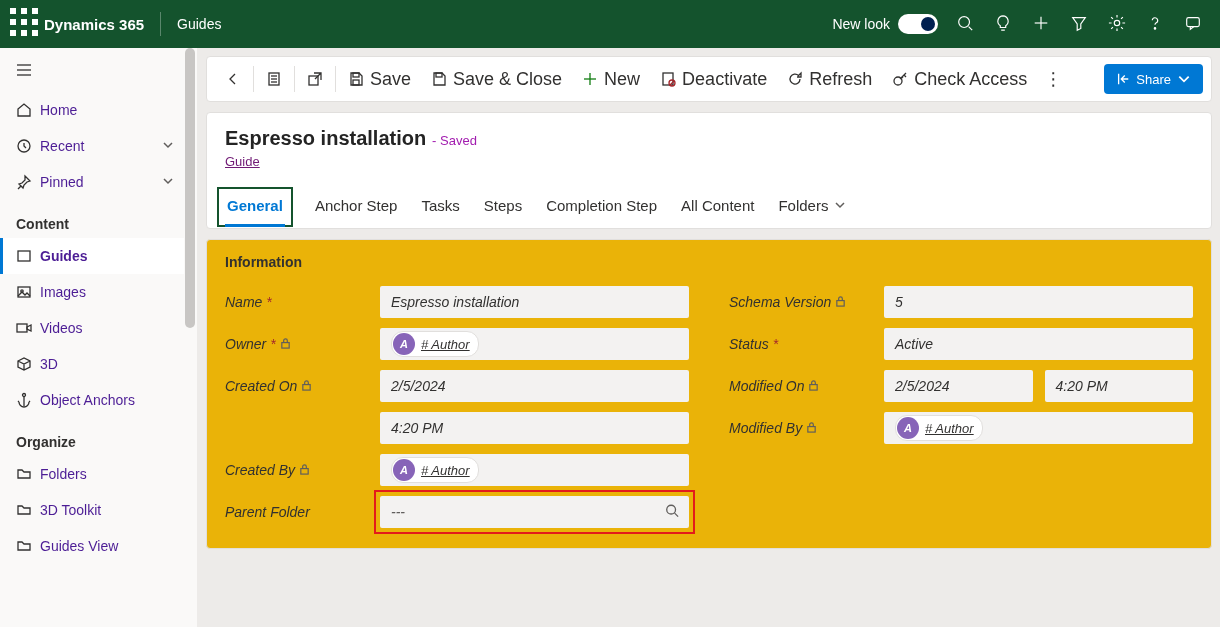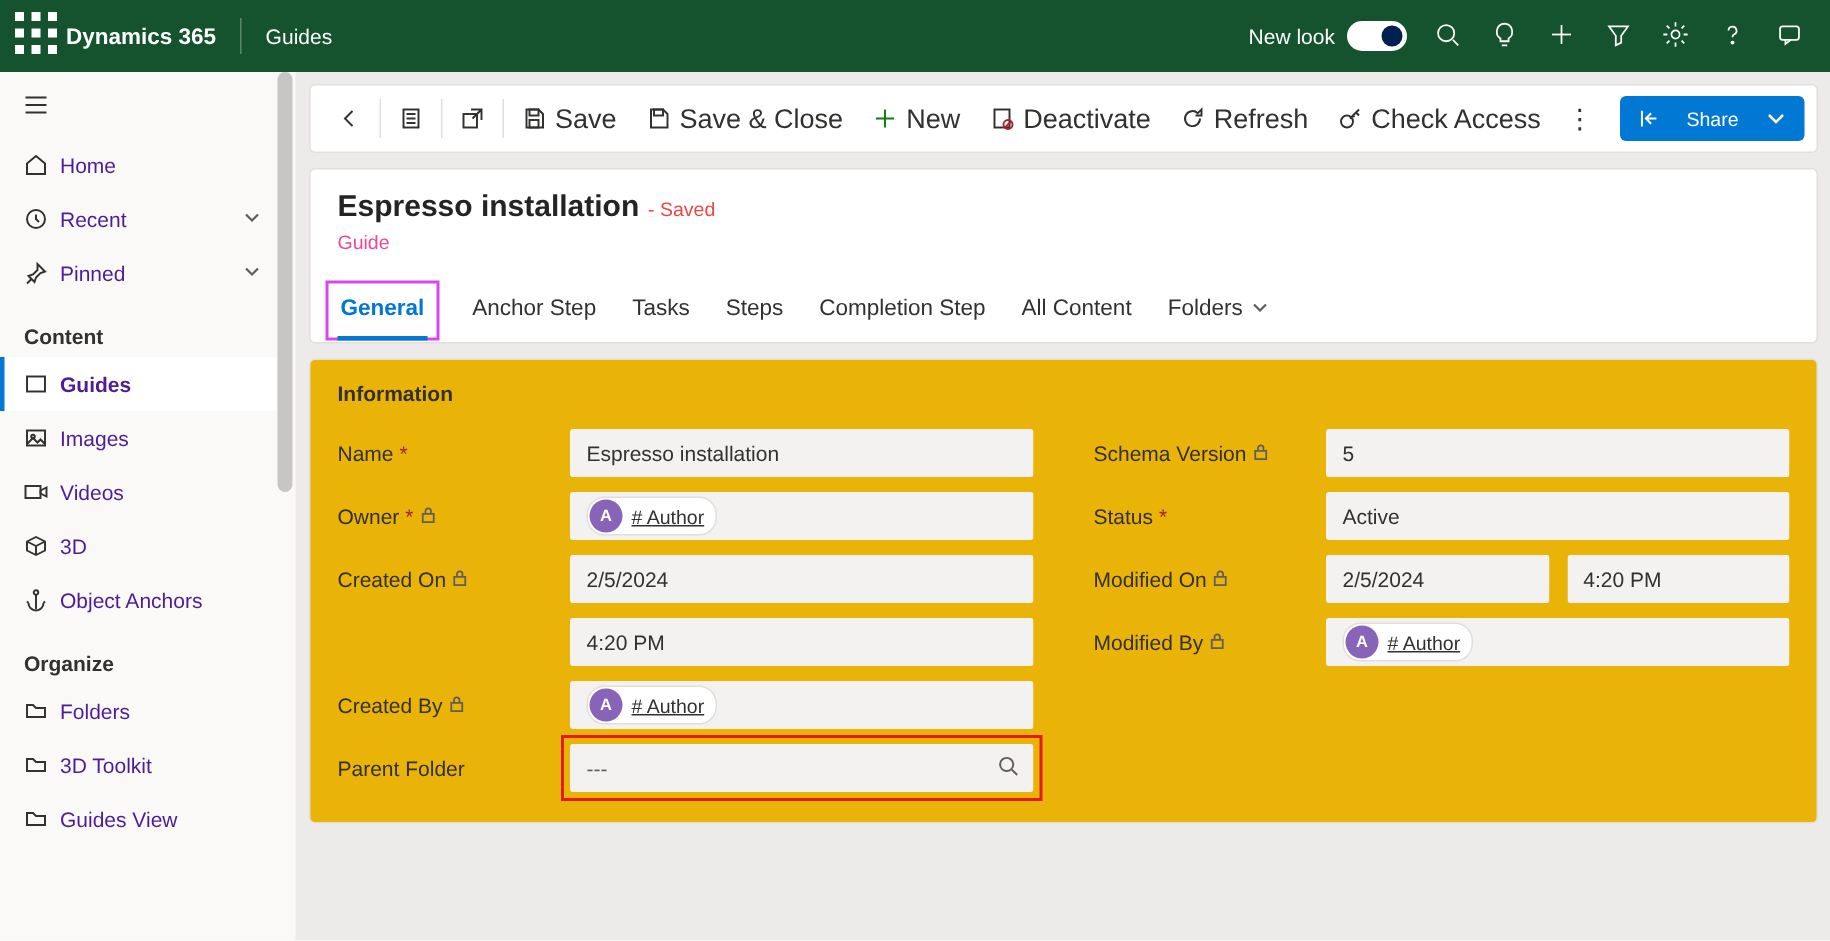--- a/index.html
+++ b/index.html
@@ -35,42 +35,42 @@
 
   
   .main { position:absolute; top:48px; left:198px; right:0; bottom:0; background:#edebe9; padding:8px; overflow:hidden; }
 
   
   .cmdbar-card { background:#fff; border:1px solid #e1dfdd; border-radius:4px; height:46px; display:flex; align-items:center; padding:0 8px; }
   .cmd-btn { height:46px; display:flex; align-items:center; padding:0 10px; cursor:pointer; gap:6px; font-size:18px; color:#323130; border:none; background:none; }
   .cmd-sep { width:1px; height:26px; background:#e1dfdd; margin:0 2px; }
   .cmd-btn svg { width:16px; height:16px; fill:none; stroke:#323130; stroke-width:1.3; }
   .cmd-btn.green svg { stroke:#107c10; }
-  .cmd-share { margin-left:auto; background:#0078d4; color:#fff; height:30px; border:none; border-radius:4px; padding:0 12px; display:flex; align-items:center; gap:18px; cursor:pointer; font-size:13px; }
+  .cmd-share { margin-left:auto; background:#0078d4; color:#fff; height:30px; border:none; border-radius:4px; padding:0 12px; display:flex; align-items:center; gap:6px; cursor:pointer; font-size:13px; }
   .cmd-share svg { width:14px; height:14px; stroke:#fff; fill:none; stroke-width:1.5; }
   .cmd-overflow { width:32px; text-align:center; cursor:pointer; font-size:18px; line-height:10px; color:#323130; }
 
   
   .record-card { background:#fff; border:1px solid #e1dfdd; border-radius:4px; margin-top:10px; padding:14px 18px 0; }
   .rec-title { font-size:20px; font-weight:600; color:#242424; display:inline-block; }
-  .rec-status { font-size:13px; color:#ef4444; margin-left:2px; }
-  .rec-sub { font-size:13px; color:#ec4899; margin-top:4px; }
+  .rec-status { font-size:13px; color:#a21caf; margin-left:2px; }
+  .rec-sub { font-size:13px; color:#701a75; margin-top:4px;text-decoration:underline; }
 
   .tabs { display:flex; gap:20px; margin-top:18px; border-bottom:1px solid transparent; }
   .tab { padding:6px 2px 10px; font-size:15px; color:#323130; cursor:pointer; display:flex; align-items:center; gap:6px; }
   .tab.active { color:#0078d4; border-bottom:3px solid #0078d4; font-weight:600; }
   .tab svg { width:12px; height:12px; stroke:#605e5c; fill:none; stroke-width:1.5; }
-  .tab-highlight { border:2px solid #d946ef; padding:2px 6px 0 6px; margin-left:-8px; }
+  .tab-highlight { border:2px solid #14532d; padding:2px 6px 0 6px; margin-left:-8px; }
   .tab-highlight .tab.active { margin-bottom:-2px; }
 
   
   .form-card { background:#eab308; border:1px solid #e1dfdd; border-radius:4px; margin-top:10px; padding:14px 18px 20px; }
   .form-sectitle { font-weight:600; font-size:14px; margin-bottom:16px; }
   .form-grid { display:flex; gap:40px; }
-  .col { flex:1; display:flex; flex-direction:column; gap:10px; }
+  .col { flex:1; display:flex; flex-direction:column; gap:10px;font-style:italic; }
   .field { display:flex; align-items:flex-start; }
   .field-label { width:155px; padding-top:8px; font-size:14px; color:#323130; display:flex; align-items:center; gap:4px; }
   .req { color:#a4262c; }
   .lock svg { width:11px; height:11px; stroke:#605e5c; fill:none; stroke-width:1.3; }
   .field-ctrl { flex:1; }
   .ctrl-box { background:#f3f2f1; border:1px solid transparent; border-radius:2px; min-height:32px; display:flex; align-items:center; padding:0 10px; font-size:14px; color:#323130; }
   .ctrl-box.stack + .ctrl-box.stack { margin-top:10px; }
   .ctrl-split { display:flex; gap:12px; }
   .ctrl-split .ctrl-box { flex:1; }
   .chip { display:inline-flex; align-items:center; gap:6px; background:#fff; border:1px solid #e1dfdd; border-radius:12px; padding:1px 8px 1px 1px; font-size:13px; }

